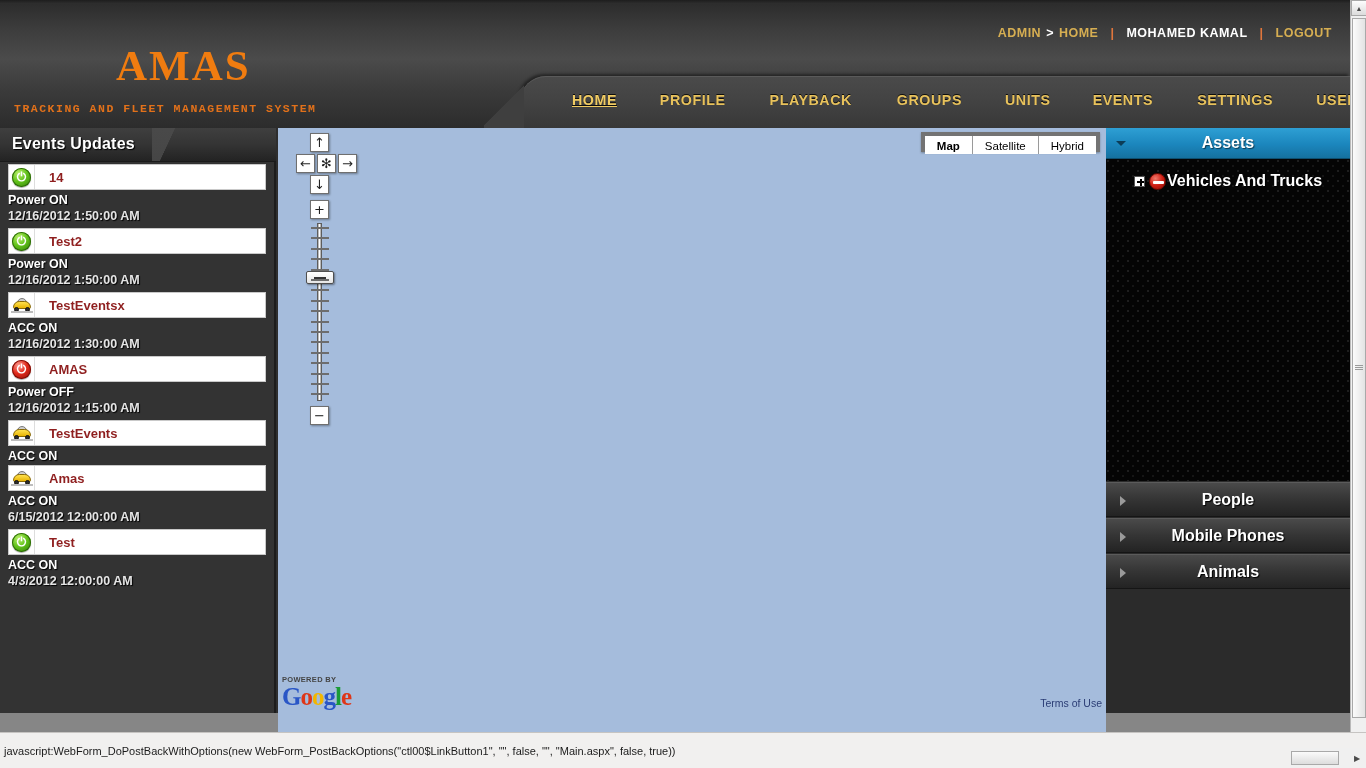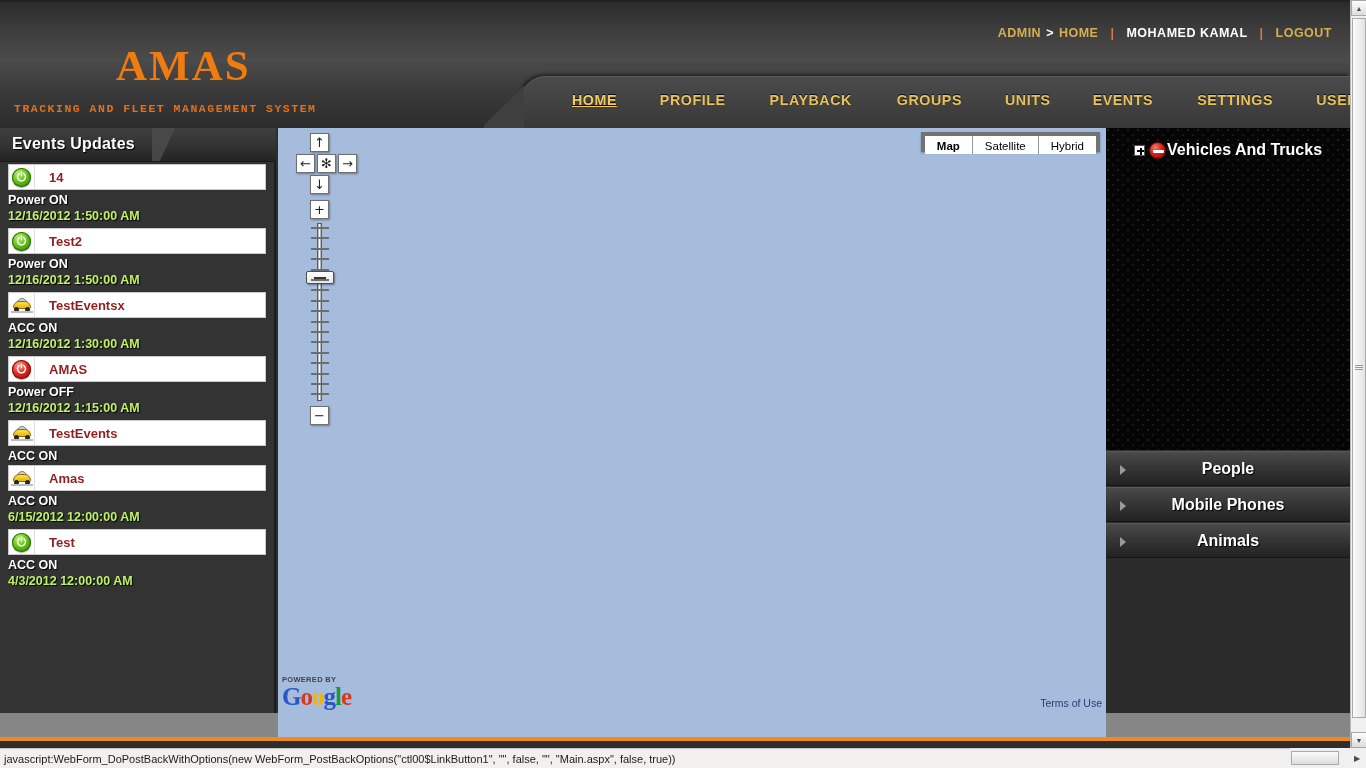--- a/index.html
+++ b/index.html
@@ -157,21 +157,21 @@
   .ev-name{
     flex:1; padding-left:14px;
     color:#8f1f1f; font-size:13px; font-weight:bold;
   }
   .ev-status{
     color:#ffffff; font-size:12.5px; font-weight:bold;
     padding:3px 0 0 8px;
     text-shadow:1px 1px 1px #000;
   }
   .ev-time{
-    color:#bef264; font-size:12.5px; font-weight:bold;
+    color:#e5e5e5; font-size:12.5px; font-weight:bold;
     padding:2px 0 3px 8px;
     text-shadow:1px 1px 1px #000;
   }
 
   
   #maparea{
     position:absolute; left:278px; top:0; width:828px; height:585px;
     background:#a5bcdc;
     overflow:hidden;
   }
@@ -351,21 +351,21 @@
   #vsThumb{
     position:absolute; left:1px; top:18px; width:14px; height:700px;
     background:linear-gradient(to right,#fbfbfb,#e3e3e3);
     border:1px solid #a9a9a9; cursor:pointer;
     display:flex;align-items:center;justify-content:center;
   }
   #vsThumb .grip{ width:8px;height:6px;
     background:repeating-linear-gradient(to bottom,#9a9a9a 0,#9a9a9a 1px,transparent 1px,transparent 2px);
   }
   #statusbar{
-    position:absolute; left:0; bottom:0; width:1366px; height:20px;
+    position:absolute; left:0; bottom:0; width:1366px; height:36px;
     background:#f1f0ef; border-top:1px solid #c6c4c2;
     display:flex; align-items:center;
   }
   #statustext{
     font-size:11px; color:#1b1b1b; padding-left:4px; white-space:nowrap;
     font-family:"Liberation Sans",sans-serif;
   }
   #hscroll{
     position:absolute; right:0; bottom:0; width:76px; height:20px;
     background:#f0f0f0; display:flex; align-items:center;
@@ -571,20 +571,24 @@
       </div>
 
       <div id="gwrap">
         <div id="poweredby">POWERED BY</div>
         <div id="glogo"><span class="b">G</span><span class="r">o</span><span class="y">o</span><span class="b">g</span><span class="g">l</span><span class="r">e</span></div>
       </div>
       <div id="terms">Terms of Use</div>
     </div>
 
     <div id="rightpanel">
+      <div id="assetsHead">
+        <span class="tri"></span>
+        <span id="assetsTitle">Assets</span>
+      </div>
       <div id="assetsBody">
         <div class="tree-item">
           <span class="plusbox"></span>
           <span class="noentry"></span>
           <span class="tree-label">Vehicles And Trucks</span>
         </div>
       </div>
 
       <div class="accordion">
         <span class="tri"></span>

